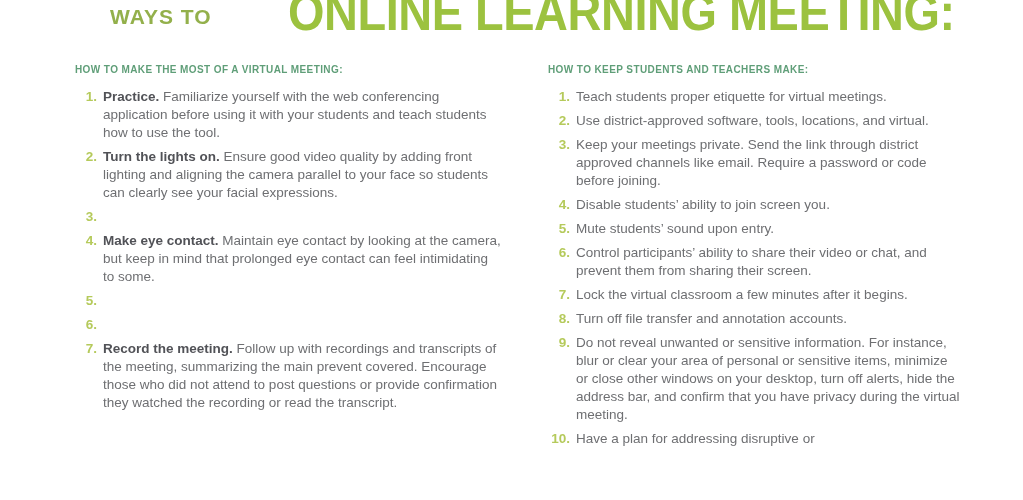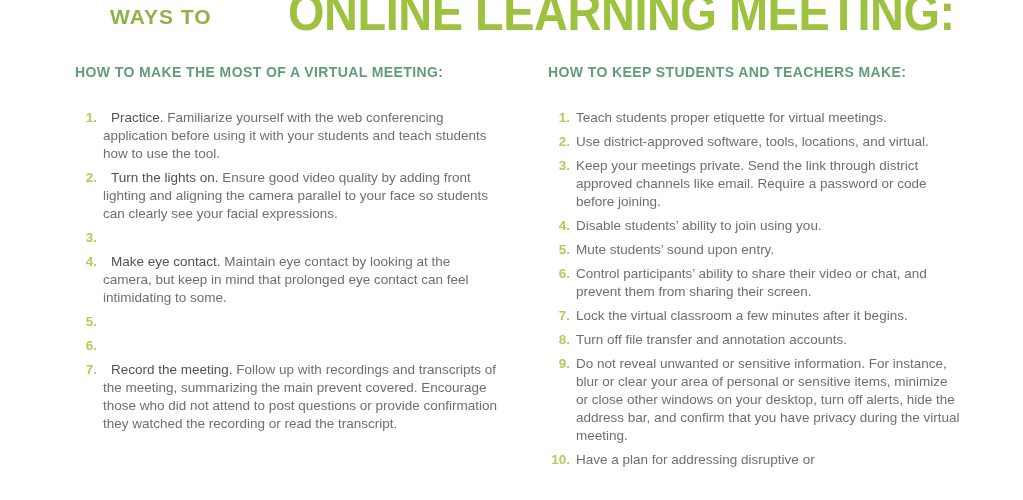--- a/index.html
+++ b/index.html
@@ -41,48 +41,47 @@
   }
   
   .columns {
     display: flex;
     padding: 20px 0 0 75px;
   }
   .col { flex: 0 0 auto; }
   .col.left  { width: 445px; }
   .col.right { width: 420px; margin-left: 28px; }
   .col-heading {
-    font-size: 14px;
+    font-size: 10px;
     font-weight: bold;
     letter-spacing: 0.4px;
     color: var(--heading-green);
-    margin-bottom: 29px;
+    margin-bottom: 13px;
   }
   .items { display: block; }
   .item {
     display: flex;
     margin-bottom: 6px;
     font-size: 13.5px;
     line-height: 18px;
     color: var(--body-text);
   }
   .num {
     flex: 0 0 22px;
     width: 22px;
     text-align: right;
     margin-right: 6px;
     font-weight: bold;
     color: var(--number-green);
   }
   .txt { flex: 1 1 auto; max-width: 398px; }
   .col.right .txt { max-width: 385px; }
   .lead {
-    font-weight: normal;
+    font-weight: bold;
     color: var(--lead-text);
-    margin-left: 8px;
   }
   .lead::after { content: " "; }
 </style>
 </head>
 <body>
 
 <div class="page">
 
   <header class="masthead">
     <span class="ways-to">WAYS TO</span>
@@ -141,21 +140,21 @@
     <p class="txt"><span class="rest">Use district-approved software, tools, locations, and virtual.</span></p>
   </div>
 
   <div class="item">
     <span class="num">3.</span>
     <p class="txt"><span class="rest">Keep your meetings private. Send the link through district approved channels like email. Require a password or code before joining.</span></p>
   </div>
 
   <div class="item">
     <span class="num">4.</span>
-    <p class="txt"><span class="rest">Disable students’ ability to join using you.</span></p>
+    <p class="txt"><span class="rest">Disable students’ ability to join screen you.</span></p>
   </div>
 
   <div class="item">
     <span class="num">5.</span>
     <p class="txt"><span class="rest">Mute students’ sound upon entry.</span></p>
   </div>
 
   <div class="item">
     <span class="num">6.</span>
     <p class="txt"><span class="rest">Control participants’ ability to share their video or chat, and prevent them from sharing their screen.</span></p>

